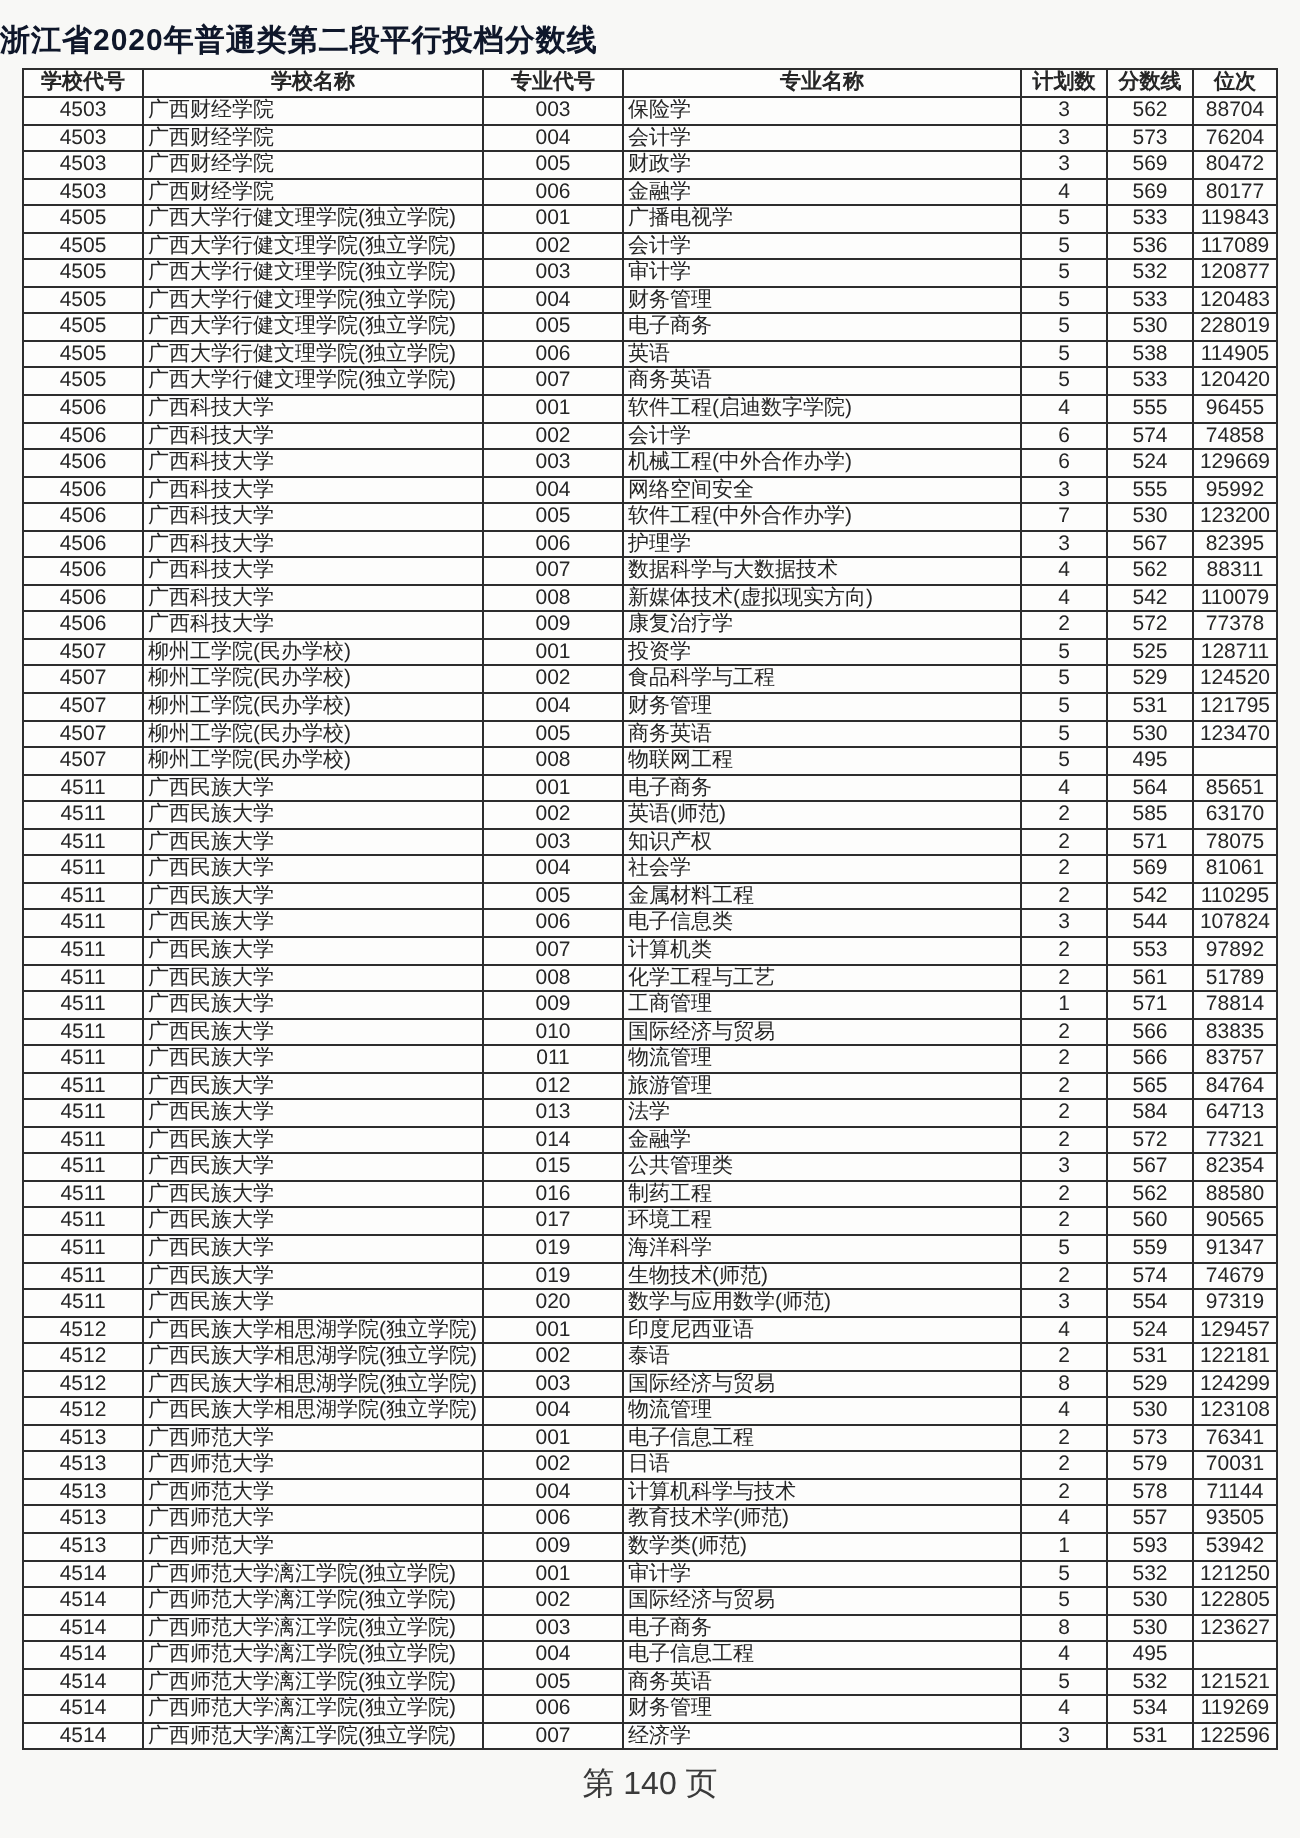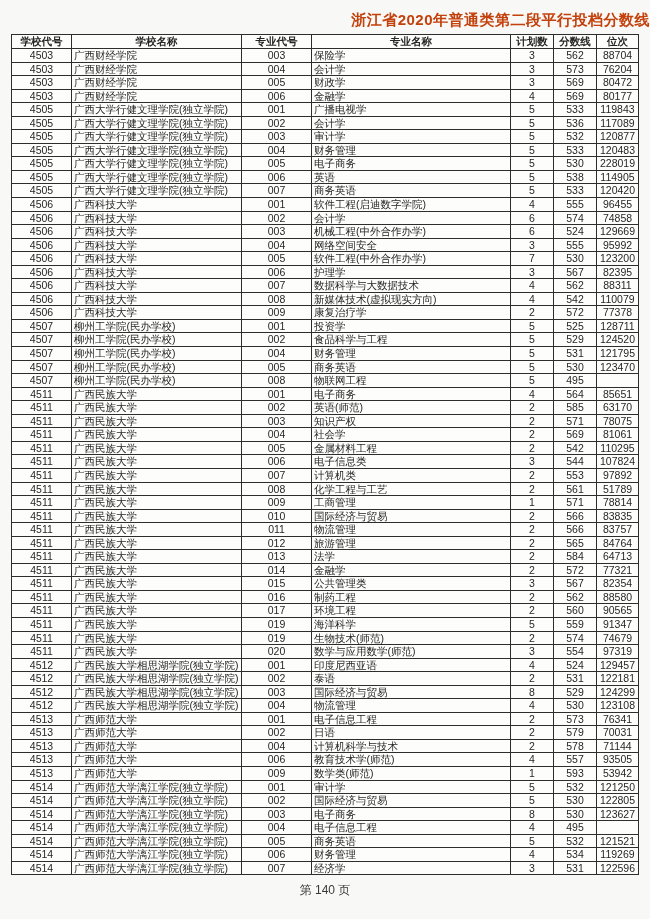--- a/index.html
+++ b/index.html
@@ -9,25 +9,25 @@
     font-family: "Liberation Sans", sans-serif;
   }
   .page {
     position: relative;
     width: 650px;
     height: 919px;
     background: #f8f8f6;
     overflow: hidden;
   }
   .title {
-    text-align: right;
+    text-align: left;
     padding-top: 11px;
     font-size: 15px;
     font-weight: bold;
-    color: #c2410c;
+    color: #0f172a;
     letter-spacing: 0.5px;
   }
   table.score-table {
     border-collapse: collapse;
     table-layout: fixed;
     width: 627px;
     margin: 4px auto 0 auto;
     background: #fdfdfc;
     border: 1px solid #6d28d9;
   }
@@ -44,21 +44,21 @@
   .score-table th {
     font-weight: 600;
     text-align: center;
     height: 13px;
   }
   .c-center { text-align: center; }
   .c-left   { text-align: left; padding-left: 4px; }
   .footer {
     text-align: center;
     margin-top: 7px;
-    font-size: 12px;
+    font-size: 16px;
     color: #3a3a3a;
   }
 </style>
 </head>
 <body>
 
 <div class="page">
   <div class="title">浙江省2020年普通类第二段平行投档分数线</div>
 
   <table class="score-table">

